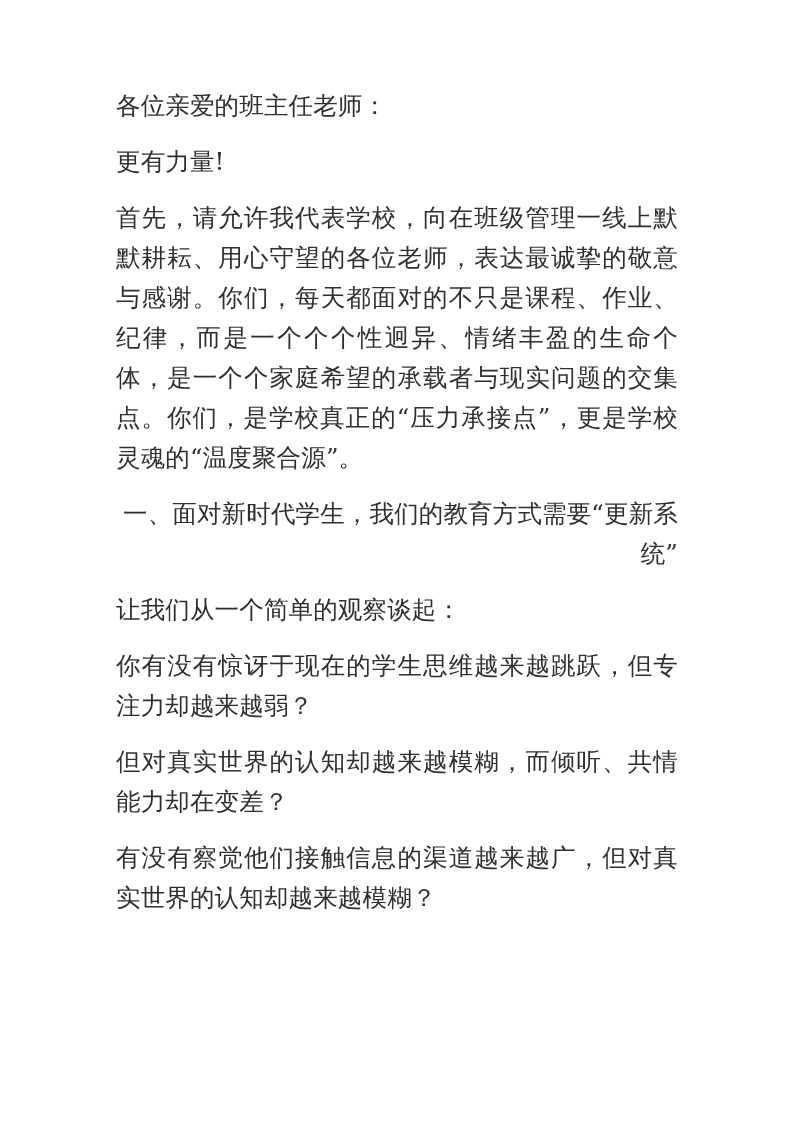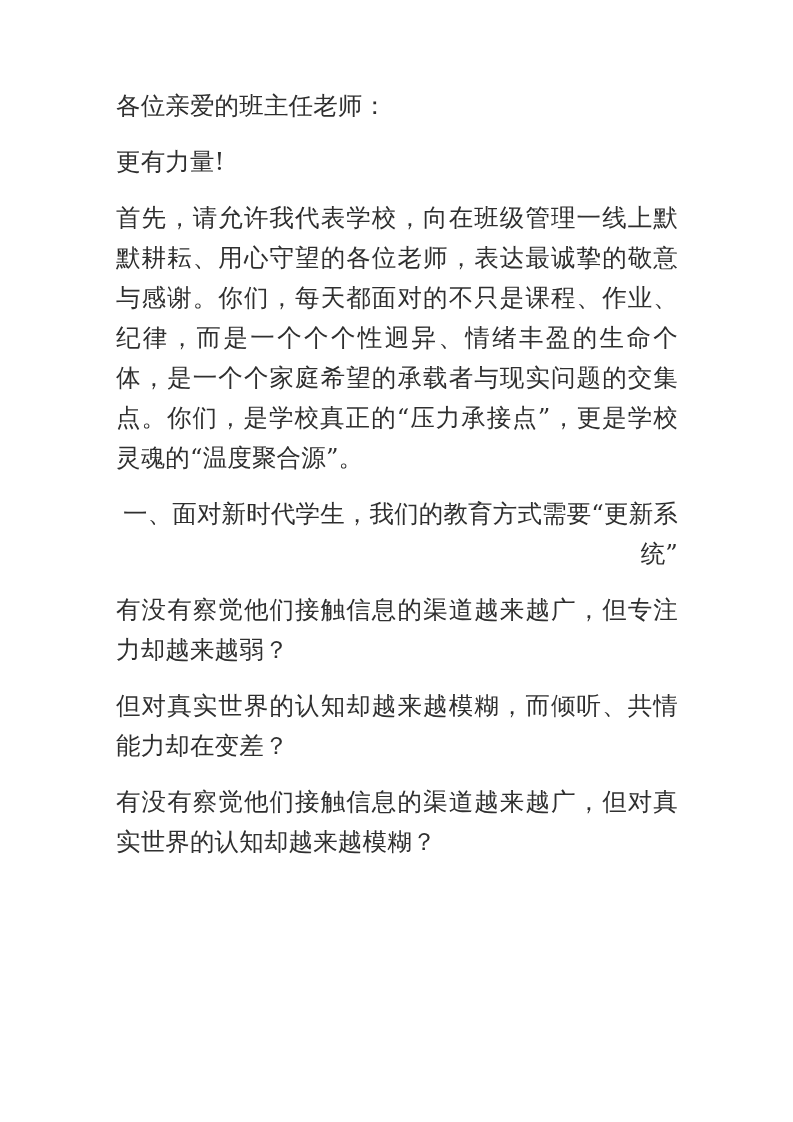--- a/index.html
+++ b/index.html
@@ -60,21 +60,22 @@
 
     <p class="para short">各位亲爱的班主任老师：</p>
 
     <p class="para short">更有力量!</p>
 
     <p class="para">首先，请允许我代表学校，向在班级管理一线上默默耕耘、用心守望的各位老师，表达最诚挚的敬意与感谢。你们，每天都面对的不只是课程、作业、纪律，而是一个个个性迥异、情绪丰盈的生命个体，是一个个家庭希望的承载者与现实问题的交集点。你们，是学校真正的“压力承接点”，更是学校灵魂的“温度聚合源”。</p>
 
 
     <p class="para heading">一、面对新时代学生，我们的教育方式需要“更新系统”</p>
 
+    <p class="para short">让我们从一个简单的观察谈起：</p>
 
-    <p class="para">有没有察觉他们接触信息的渠道越来越广，但专注力却越来越弱？</p>
+    <p class="para">你有没有惊讶于现在的学生思维越来越跳跃，但专注力却越来越弱？</p>
 
     <p class="para">但对真实世界的认知却越来越模糊，而倾听、共情能力却在变差？</p>
 
     <p class="para">有没有察觉他们接触信息的渠道越来越广，但对真实世界的认知却越来越模糊？</p>
 
   </div>
 </div>
 
 </body></html>

